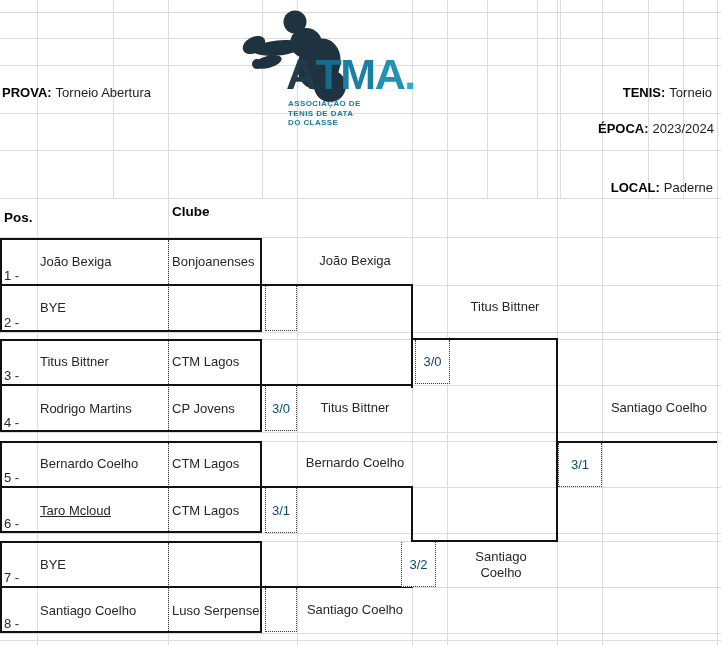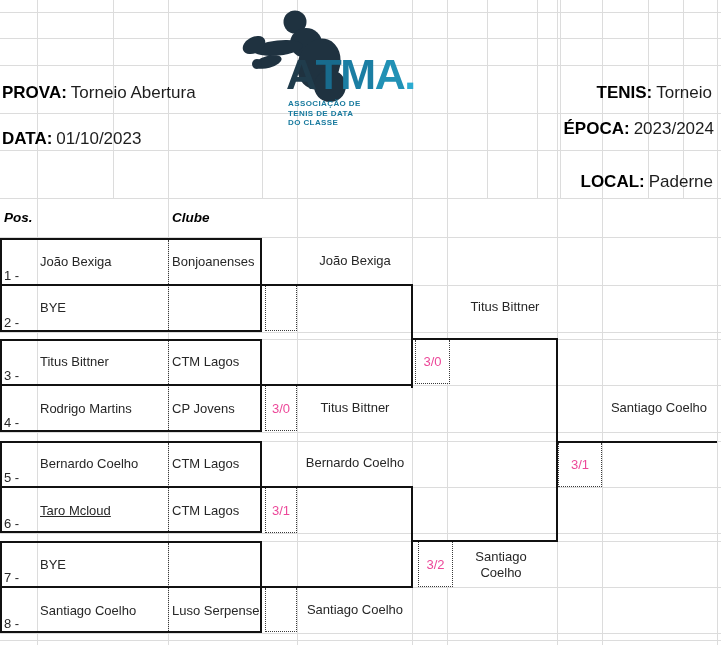--- a/index.html
+++ b/index.html
@@ -9,25 +9,25 @@
   .gl{position:absolute;background:#dcdcdc;}
   .gl.h{left:0;width:721px;height:1px;}
   .gl.v{top:0;width:1px;height:645px;}
   .gl.vt{height:198px;}
   
   .bline{position:absolute;background:#111;}
   .mbox{position:absolute;left:0;width:262px;border:2px solid #111;box-sizing:border-box;background:transparent;}
   .clubsep{position:absolute;left:168px;width:0;border-left:1px dotted #3a3a3a;}
   .score{position:absolute;box-sizing:border-box;background:#fff;
          border-left:1px dotted #3a3a3a;border-right:1px dotted #3a3a3a;border-bottom:1px dotted #3a3a3a;
-         display:flex;align-items:center;justify-content:center;font-size:13px;color:#ec4899;}
+         display:flex;align-items:center;justify-content:center;font-size:13px;color:#0c4a6e;}
   .txt{position:absolute;font-size:13px;color:#272727;white-space:nowrap;line-height:18px;}
   .ctr{text-align:center;white-space:normal;}
-  .hdr{position:absolute;font-size:13.5px;font-weight:700;color:#000;line-height:18px;font-style:italic;}
-  .meta{position:absolute;font-size:17px;color:#1d1d1d;line-height:17px;white-space:nowrap;}
+  .hdr{position:absolute;font-size:13.5px;font-weight:700;color:#000;line-height:18px;}
+  .meta{position:absolute;font-size:13px;color:#1d1d1d;line-height:17px;white-space:nowrap;}
   .meta .lbl{font-weight:700;color:#000;margin-right:4px;}
   .winner{position:absolute;font-size:13px;color:#272727;text-align:center;line-height:16px;}
   
   #brand{position:absolute;left:286px;top:50px;height:46px;display:flex;align-items:flex-end;
          font-weight:800;font-size:43px;letter-spacing:-1.5px;line-height:44px;}
   #brand .la1{color:#203c4c;} #brand .lt{color:#186b8d;} #brand .lm{color:#1b7ea3;}
   #brand .la2{color:#2191b5;} #brand .ld{color:#2cabd1;}
   #orgname{position:absolute;left:288px;top:99px;font-size:8px;line-height:9.5px;
            letter-spacing:.4px;font-weight:600;color:#187a9e;}
   #orgname div{white-space:nowrap;}
@@ -100,32 +100,29 @@
       <div>DO CLASSE</div>
     </div>
   </div>
 
   <div class="meta" style="left:2px;top:84px;">
     <span class="lbl">PROVA:</span><span>Torneio Abertura</span>
   </div>
   <div class="meta" style="right:9px;top:84px;">
     <span class="lbl">TENIS:</span><span>Torneio</span>
   </div>
-  <div class="meta" style="left:2px;top:130px;">
-    <span class="lbl">DATA:</span><span>01/10/2023</span>
-  </div>
   <div class="meta" style="right:7px;top:120px;">
     <span class="lbl">ÉPOCA:</span><span>2023/2024</span>
   </div>
-  <div class="meta" style="right:8px;top:173px;padding-left:36px;">
+  <div class="meta" style="right:8px;top:179px;padding-left:36px;">
     <span class="lbl">LOCAL:</span><span>Paderne</span>
   </div>
 
   <div class="hdr" style="left:4px;top:209px;">Pos.</div>
-  <div class="hdr" style="left:172px;top:209px;">Clube</div>
+  <div class="hdr" style="left:172px;top:203px;">Clube</div>
 
   <div class="mbox" style="top:238px;height:94px;"></div>
   <div class="mbox" style="top:339px;height:93px;"></div>
   <div class="mbox" style="top:441px;height:92px;"></div>
   <div class="mbox" style="top:541px;height:92px;"></div>
 
   <div class="clubsep" style="top:240px;height:90px;"></div>
   <div class="clubsep" style="top:341px;height:89px;"></div>
   <div class="clubsep" style="top:443px;height:88px;"></div>
   <div class="clubsep" style="top:543px;height:88px;"></div>
@@ -174,21 +171,21 @@
 
   <div class="txt" style="left:4px;top:615px;">8 -</div>
   <div class="txt" style="left:40px;top:602px;">Santiago Coelho</div>
   <div class="txt" style="left:172px;top:602px;">Luso Serpense</div>
 
   <div class="score" style="left:265px;top:286px;width:32px;height:45px;"></div>
   <div class="score" style="left:265px;top:386px;width:32px;height:45px;">3/0</div>
   <div class="score" style="left:265px;top:488px;width:32px;height:45px;">3/1</div>
   <div class="score" style="left:265px;top:588px;width:32px;height:44px;"></div>
   <div class="score" style="left:415px;top:340px;width:35px;height:44px;">3/0</div>
-  <div class="score" style="left:418px;top:542px;width:35px;height:45px;text-align:center;">3/2</div>
+  <div class="score" style="left:401px;top:542px;width:35px;height:45px;text-align:center;">3/2</div>
   <div class="score" style="left:558px;top:443px;width:44px;height:44px;">3/1</div>
 
   <div class="winner" style="left:297px;top:253px;width:116px;">João Bexiga</div>
   <div class="winner" style="left:297px;top:400px;width:116px;">Titus Bittner</div>
   <div class="winner" style="left:297px;top:455px;width:116px;">Bernardo Coelho</div>
   <div class="winner" style="left:297px;top:602px;width:116px;">Santiago Coelho</div>
   <div class="winner" style="left:450px;top:299px;width:110px;">Titus Bittner</div>
   <div class="winner ctr" style="left:458px;top:549px;width:86px;">Santiago Coelho</div>
   <div class="winner" style="left:600px;top:400px;width:118px;">Santiago Coelho</div>
 

